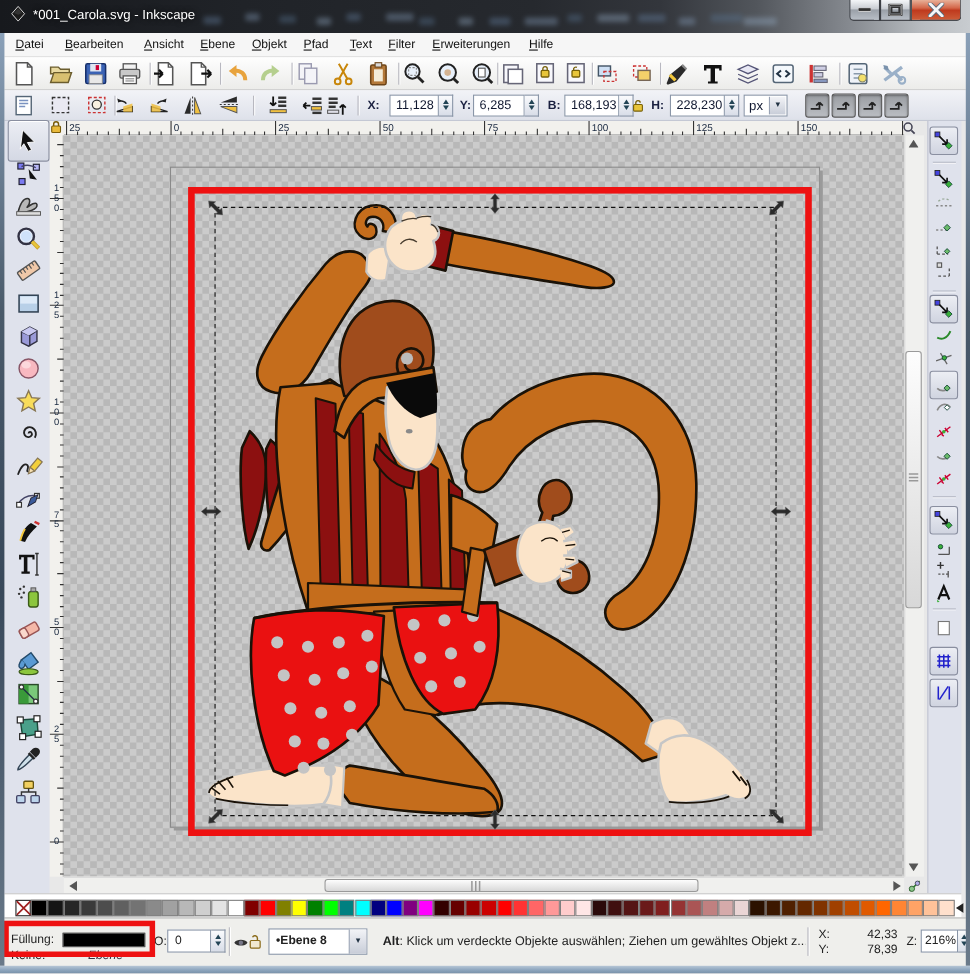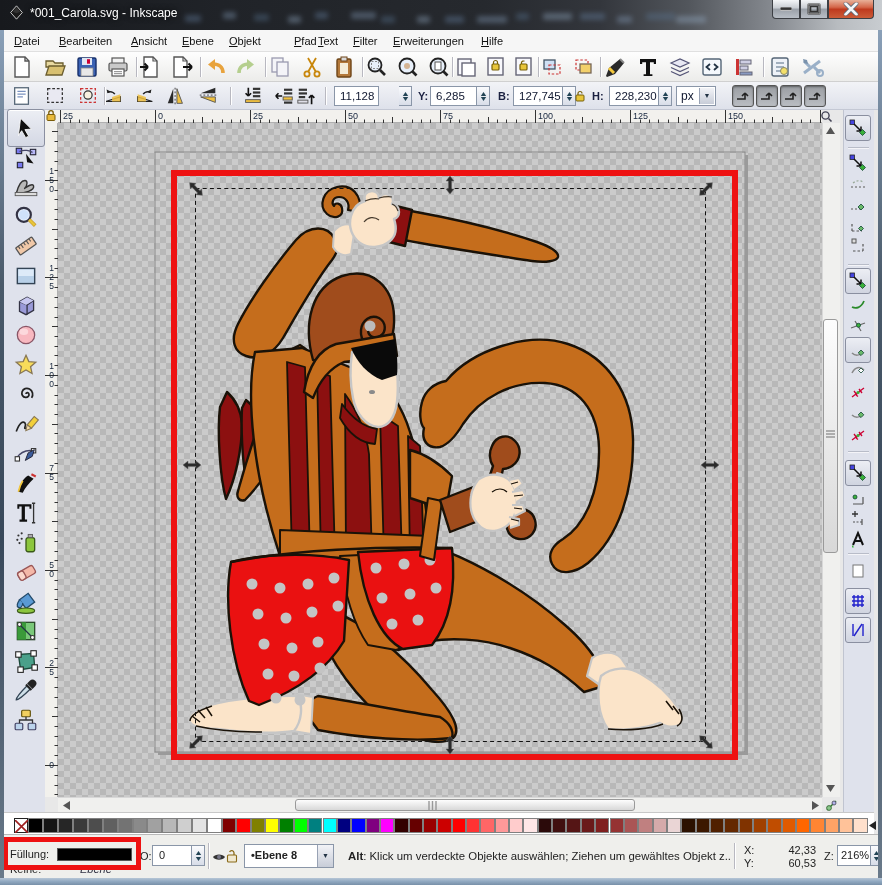--- a/index.html
+++ b/index.html
@@ -103,21 +103,21 @@
           </svg>
         </div>
       </div>
     </div>
     <div class="abs" id="menubar">
       <span style="left:10px"><u>D</u>atei</span>
       <span style="left:55px"><u>B</u>earbeiten</span>
       <span style="left:127px"><u>A</u>nsicht</span>
       <span style="left:178px"><u>E</u>bene</span>
       <span style="left:225px"><u>O</u>bjekt</span>
-      <span style="left:290px"><u>P</u>fad</span>
+      <span style="left:272px"><u>P</u>fad</span>
       <span style="left:314px"><u>T</u>ext</span>
       <span style="left:349px"><u>F</u>ilter</span>
       <span style="left:389px"><u>E</u>rweiterungen</span>
       <span style="left:477px"><u>H</u>ilfe</span>
     </div>
     <div class="abs" id="cmdbar"></div>
     <svg class="ic" style="left:10px;top:55px" width="24" height="24" viewBox="0 0 24 24">
       <path d="M5 2h10l4 4v16H5z" fill="#fff" stroke="#555" stroke-width="1.4"></path>
       <path d="M15 2v4h4" fill="none" stroke="#555" stroke-width="1.4"></path>
     </svg>
@@ -302,33 +302,33 @@
       <rect x="3" y="4" width="9" height="2.4" fill="#333"></rect>
       <rect x="3" y="8" width="9" height="2.4" fill="#333"></rect>
       <rect x="3" y="12" width="7" height="2.4" fill="#333"></rect>
       <rect x="2" y="16.5" width="11" height="3.2" fill="#dfdfe8" stroke="#555" stroke-width="1"></rect>
       <path d="M17 21V11m0 0l-3 3m3-3l3 3" stroke="#111" stroke-width="1.8" fill="none"></path>
     </svg>
     <div class="vsep" style="left:104px;top:87px;height:18px"></div>
     <div class="vsep" style="left:230px;top:87px;height:18px"></div>
     <div class="vsep" style="left:325px;top:87px;height:18px"></div>
     <div class="sl" style="left:334px;top:90px">X:</div>
-    <div class="spin" style="left:334px;top:86px;width:45px">11,128</div>
+    <div class="spin" style="left:354px;top:86px;width:45px">11,128</div>
     <div class="spinbtn" style="left:399px;top:86px">
       <span>▲</span>
       <span>▼</span>
     </div>
     <div class="sl" style="left:418px;top:90px">Y:</div>
     <div class="spin" style="left:430px;top:86px;width:47px">6,285</div>
     <div class="spinbtn" style="left:477px;top:86px">
       <span>▲</span>
       <span>▼</span>
     </div>
     <div class="sl" style="left:498px;top:90px">B:</div>
-    <div class="spin" style="left:513px;top:86px;width:50px">127,745</div>
+    <div class="spin" style="left:513px;top:86px;width:50px">168,193</div>
     <div class="spinbtn" style="left:563px;top:86px">
       <span>▲</span>
       <span>▼</span>
     </div>
     <div class="sl" style="left:592px;top:90px">H:</div>
     <div class="spin" style="left:609px;top:86px;width:50px">228,230</div>
     <div class="spinbtn" style="left:659px;top:86px">
       <span>▲</span>
       <span>▼</span>
     </div>
@@ -987,21 +987,21 @@
         <path d="M8 6V3.8a2.3 2.3 0 00-4.4-.8" fill="none" stroke="#8a6a18" stroke-width="1.3"></path>
       </svg>
       <div class="vsep" style="left:204px;top:8px;height:26px"></div>
       <div class="abs" style="left:240px;top:9px;width:90px;height:24px;background:#fff;border:1px solid #8a96a8;font-weight:bold;padding:4px 0 0 6px">•Ebene 8</div>
       <div class="abs" style="left:313px;top:10px;width:16px;height:22px;background:linear-gradient(#f2f3f7,#c8cdd8);border-left:1px solid #98a2b4;text-align:center;padding-top:7px;font-size:7px;color:#234">▼</div>
       <span class="abs" style="left:344px;top:15px;font-size:11.4px;width:384px;white-space:nowrap;overflow:hidden"><b>Alt</b>: Klick um verdeckte Objekte auswählen; Ziehen um gewähltes Objekt z...</span>
       <div class="vsep" style="left:730px;top:8px;height:26px"></div>
       <span class="abs" style="left:740px;top:9px">X:</span>
       <span class="abs" style="left:745px;top:9px;width:67px;text-align:right">42,33</span>
       <span class="abs" style="left:740px;top:22px">Y:</span>
-      <span class="abs" style="left:745px;top:22px;width:67px;text-align:right">60,53</span>
+      <span class="abs" style="left:745px;top:22px;width:67px;text-align:right">78,39</span>
       <span class="abs" style="left:820px;top:15px">Z:</span>
       <div class="abs" style="left:833px;top:10px;width:34px;height:21px;background:#fff;border:1px solid #8a96a8;padding:3px 0 0 3px">216%</div>
       <div class="spinbtn" style="left:867px;top:10px;height:21px;width:11px">
         <span>▲</span>
         <span>▼</span>
       </div>
       <div class="abs" style="left:-1px;top:2px;width:138px;height:33px;border:5px solid #ee1111"></div>
     </div>
     <div class="abs" id="bleft"></div>
     <div class="abs" id="bright"></div>

